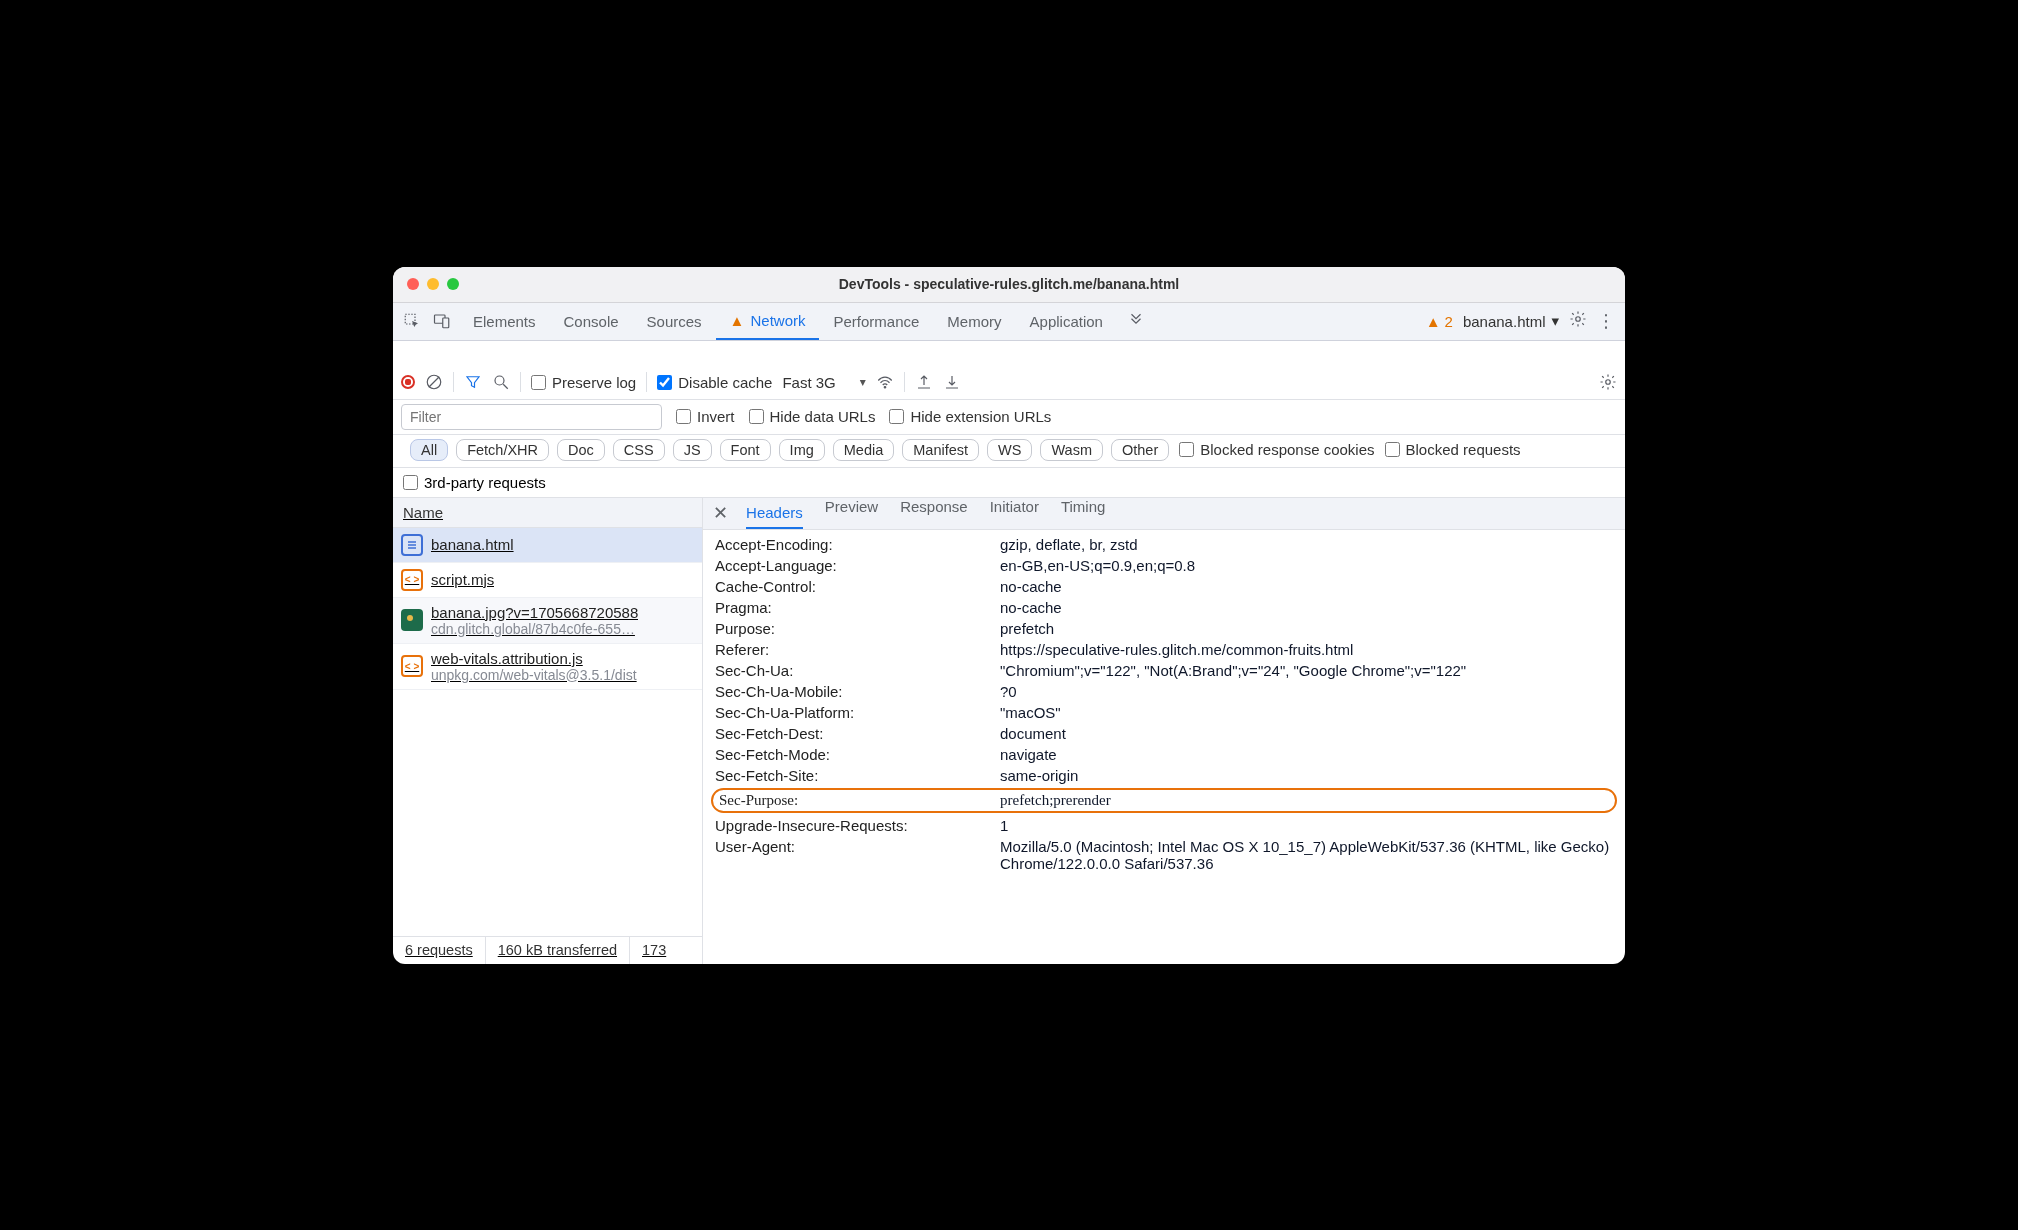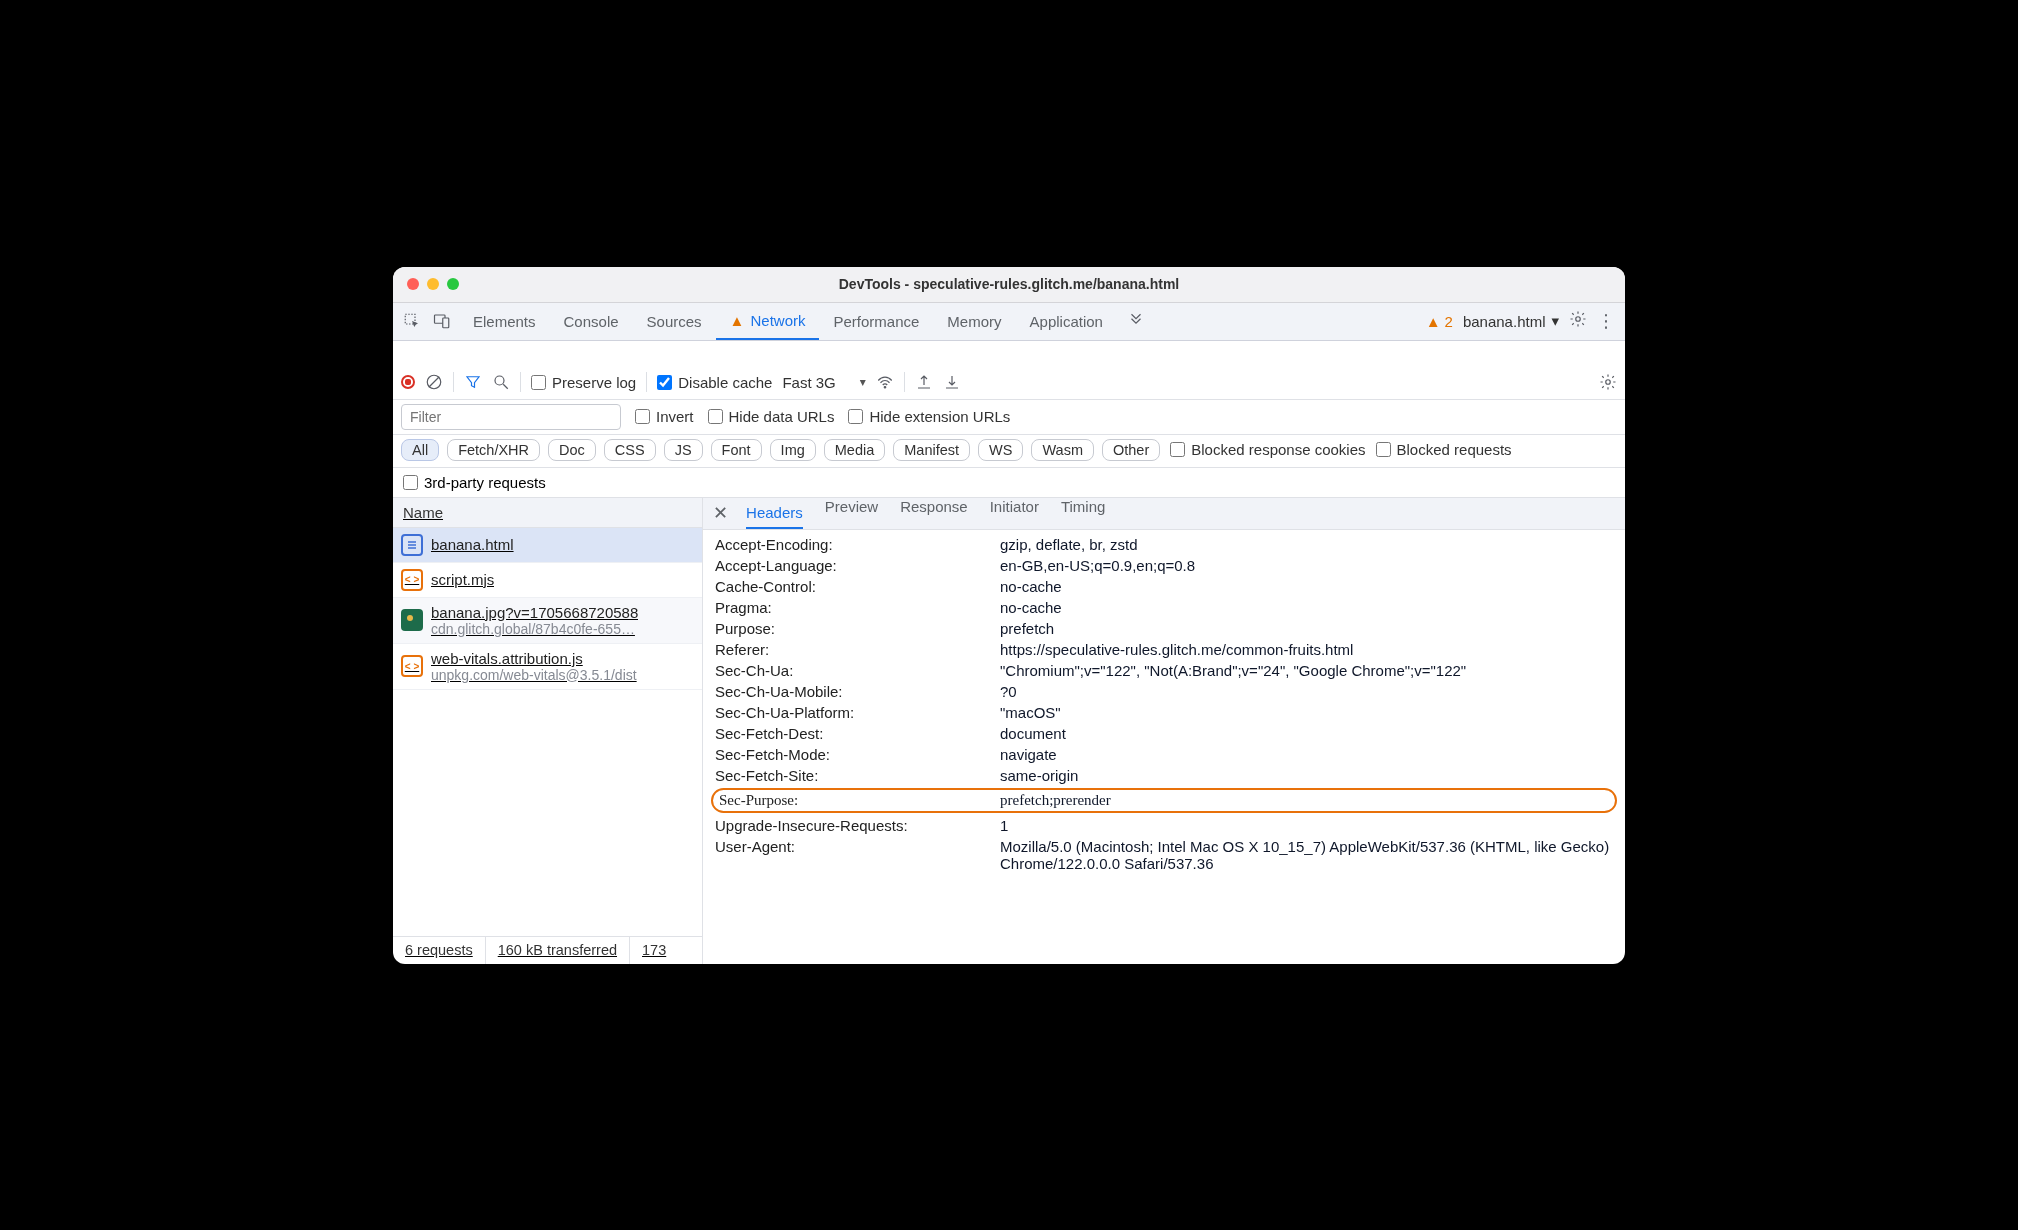--- a/index.html
+++ b/index.html
@@ -65,33 +65,33 @@
   .chk input { width:15px; height:15px; }
   .throttling { display:flex; align-items:center; gap:4px; }
   .throttling .caret { font-size:12px; color:#555; margin-left:20px; }
   .toolbar .spacer { flex:1; }
 
   .filterbar {
     display:flex; align-items:center; padding:4px 8px; gap:14px;
     border-bottom:1px solid #dfe1e6; flex-shrink:0; font-size:15px; color:#333;
   }
   .filter-input {
-    width:220px; height:26px; border:1px solid #c7cad1; border-radius:4px;
+    width:261px; height:26px; border:1px solid #c7cad1; border-radius:4px;
     padding:0 8px; font-size:14px;
   }
 
   .typefilter {
     display:flex; align-items:center; flex-wrap:wrap; padding:4px 8px 6px; gap:10px;
     border-bottom:1px solid #dfe1e6; flex-shrink:0; font-size:15px; color:#333;
   }
   .pill {
     border:1px solid #c7cad1; border-radius:8px; padding:2px 10px;
     background:#fff; cursor:pointer; font-size:14.5px;
   }
-  .pill.active { background:#e6edf9; border-color:#b9c7e6; }
+  .pill.active { background:#e6edf9; border-color:#b9c7e6;margin-left:9px; }
 
   .thirdparty {
     padding:6px 10px; border-bottom:1px solid #dfe1e6; flex-shrink:0;
     display:flex; align-items:center; gap:8px; font-size:15px;
   }
 
   .split { flex:1; display:flex; min-height:0; }
   .reqlist {
     width:310px; border-right:1px solid #dfe1e6;
     display:flex; flex-direction:column; min-height:0;text-decoration:underline;

